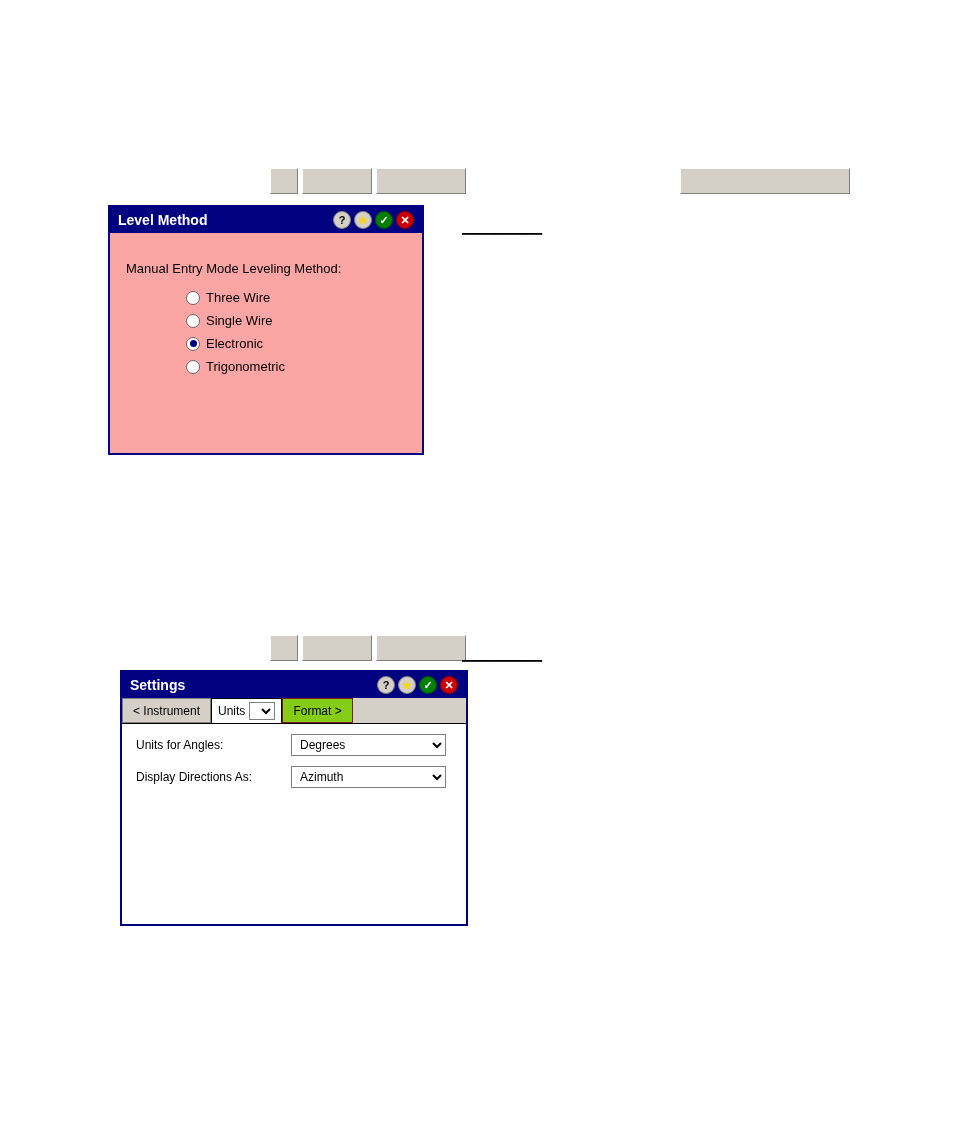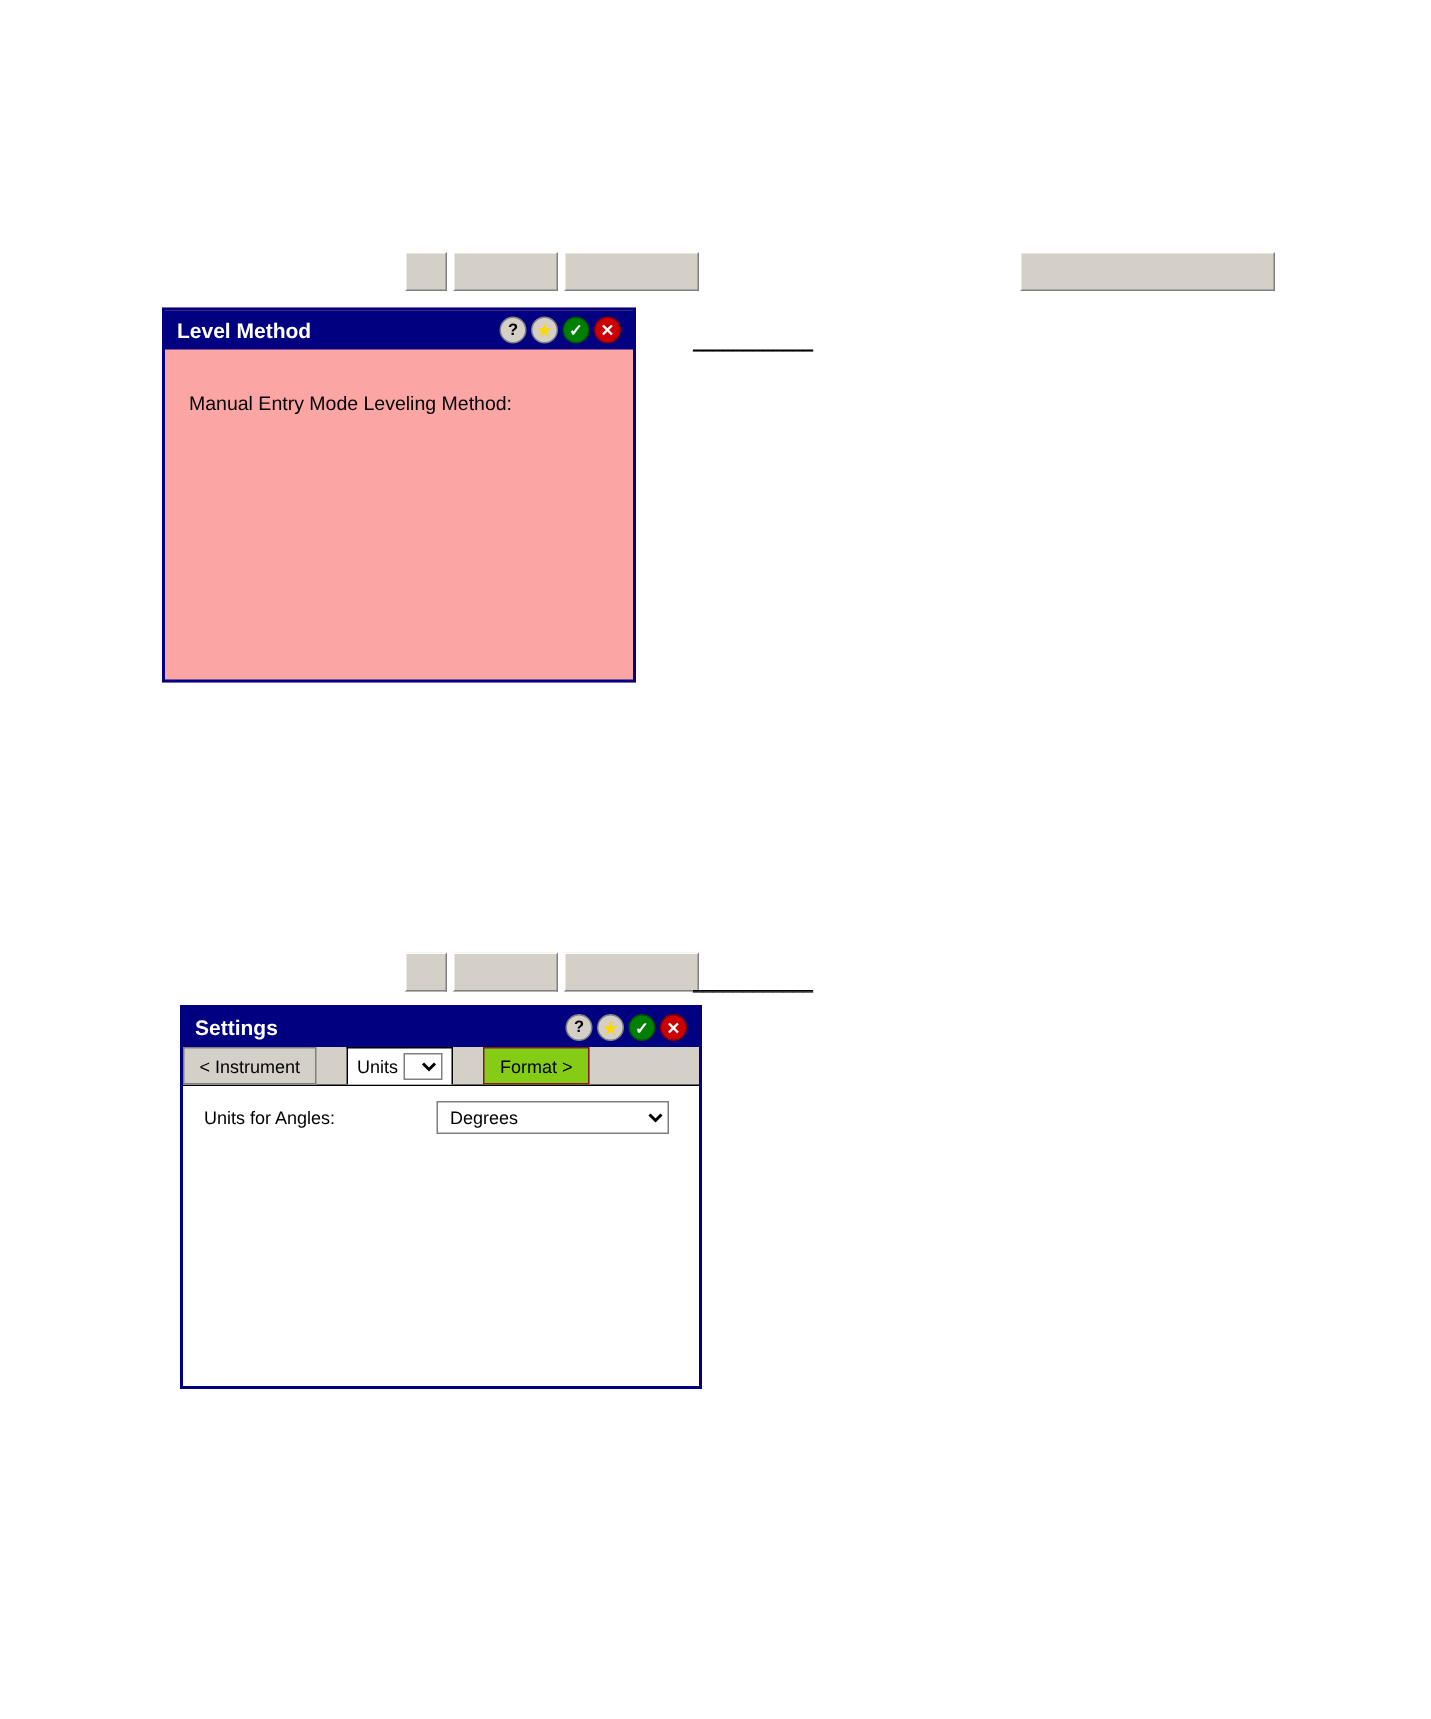--- a/index.html
+++ b/index.html
@@ -195,21 +195,20 @@
       border: 2px solid #000080;
       background: #ffffff;
     }
 
     
     .settings-tabs {
       display: flex;
       align-items: stretch;
       background: #d4d0c8;
       border-bottom: 1px solid #000000;
-      gap: 20px;
     }
     .tab-instrument {
       background: #d4d0c8;
       border: 1px solid #808080;
       padding: 3px 10px;
       cursor: pointer;
       font-size: 12px;
       white-space: nowrap;
     }
     .tab-units {
@@ -288,20 +287,38 @@
     <span>Level Method</span>
     <div class="dialog-titlebar-icons">
       <div class="title-icon icon-question">?</div>
       <div class="title-icon icon-star">★</div>
       <div class="title-icon icon-check">✓</div>
       <div class="title-icon icon-close">✕</div>
     </div>
   </div>
   <div class="dialog-body">
     <p>Manual Entry Mode Leveling Method:</p>
+    <div class="radio-group">
+      <label class="radio-item">
+        <div class="radio-circle"></div>
+        <span>Three Wire</span>
+      </label>
+      <label class="radio-item">
+        <div class="radio-circle"></div>
+        <span>Single Wire</span>
+      </label>
+      <label class="radio-item">
+        <div class="radio-circle selected"></div>
+        <span>Electronic</span>
+      </label>
+      <label class="radio-item">
+        <div class="radio-circle"></div>
+        <span>Trigonometric</span>
+      </label>
+    </div>
   </div>
 </div>
 
 <span class="underline-link">____________</span>
 
 <div class="second-toolbar">
   <button class="toolbar-btn"></button>
   <button class="toolbar-btn-wide"></button>
   <button class="toolbar-btn-wider"></button>
 </div>
@@ -334,15 +351,22 @@
 
     <div class="settings-row">
       <span class="settings-label">Units for Angles:</span>
       <select class="settings-select-normal">
         <option>Degrees</option>
         <option>Radians</option>
         <option>Grads</option>
       </select>
     </div>
 
+    <div class="settings-row">
+      <span class="settings-label">Display Directions As:</span>
+      <select class="settings-select-normal">
+        <option>Azimuth</option>
+        <option>Bearing</option>
+      </select>
+    </div>
 
   </div>
 </div>
 
 </body></html>

